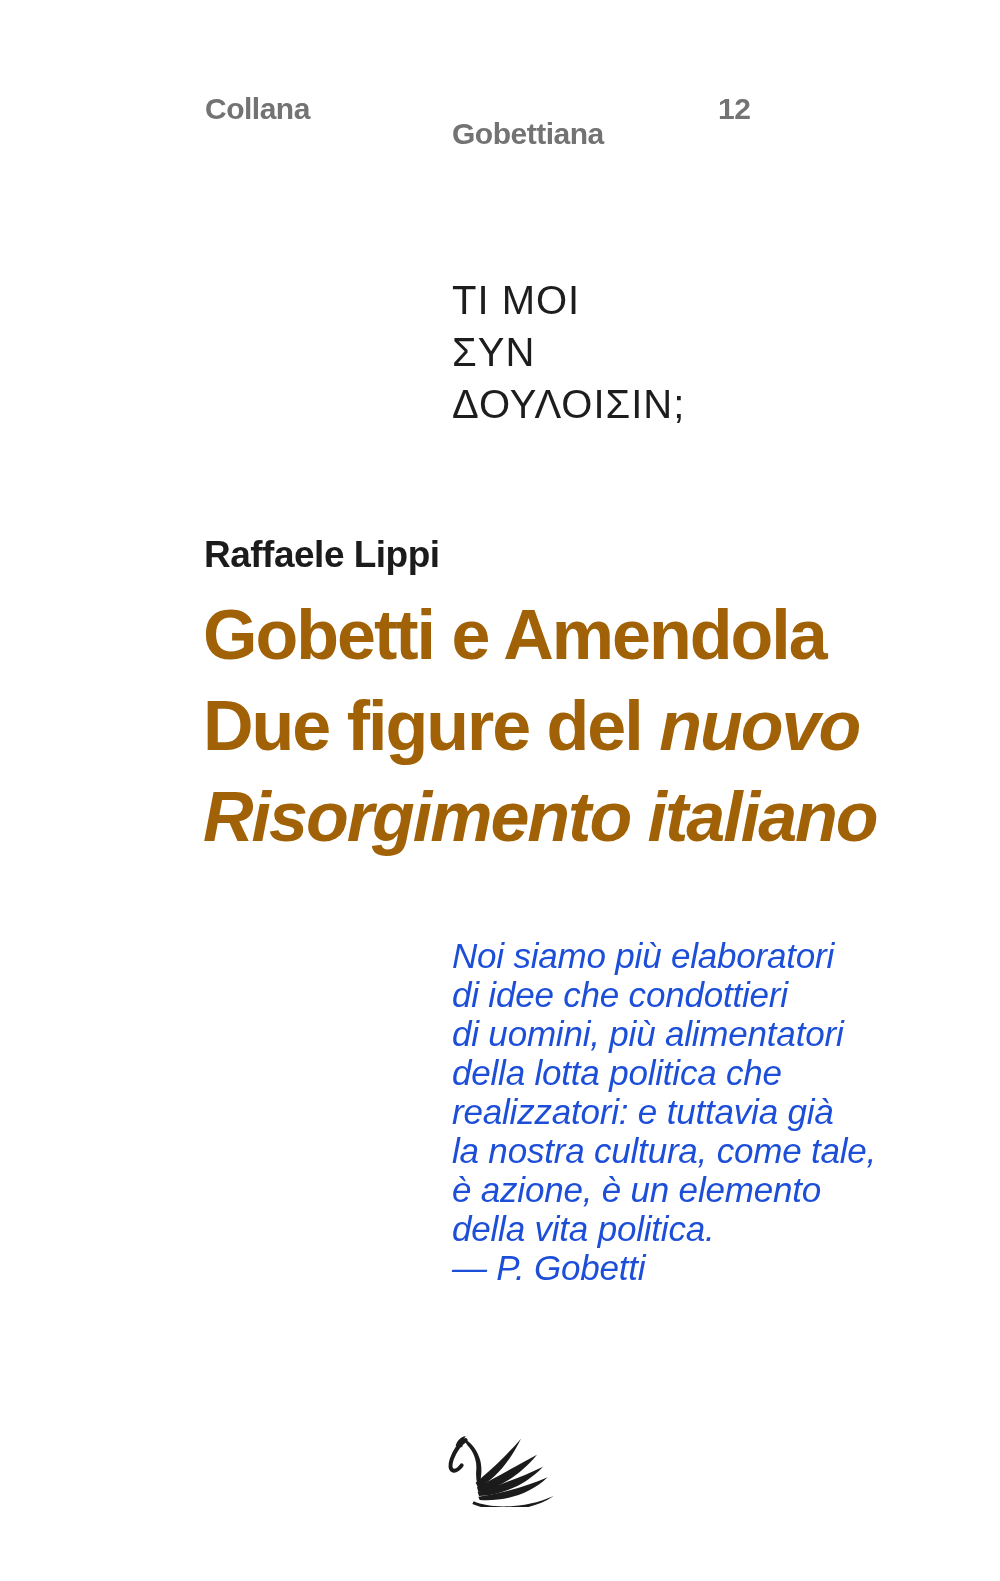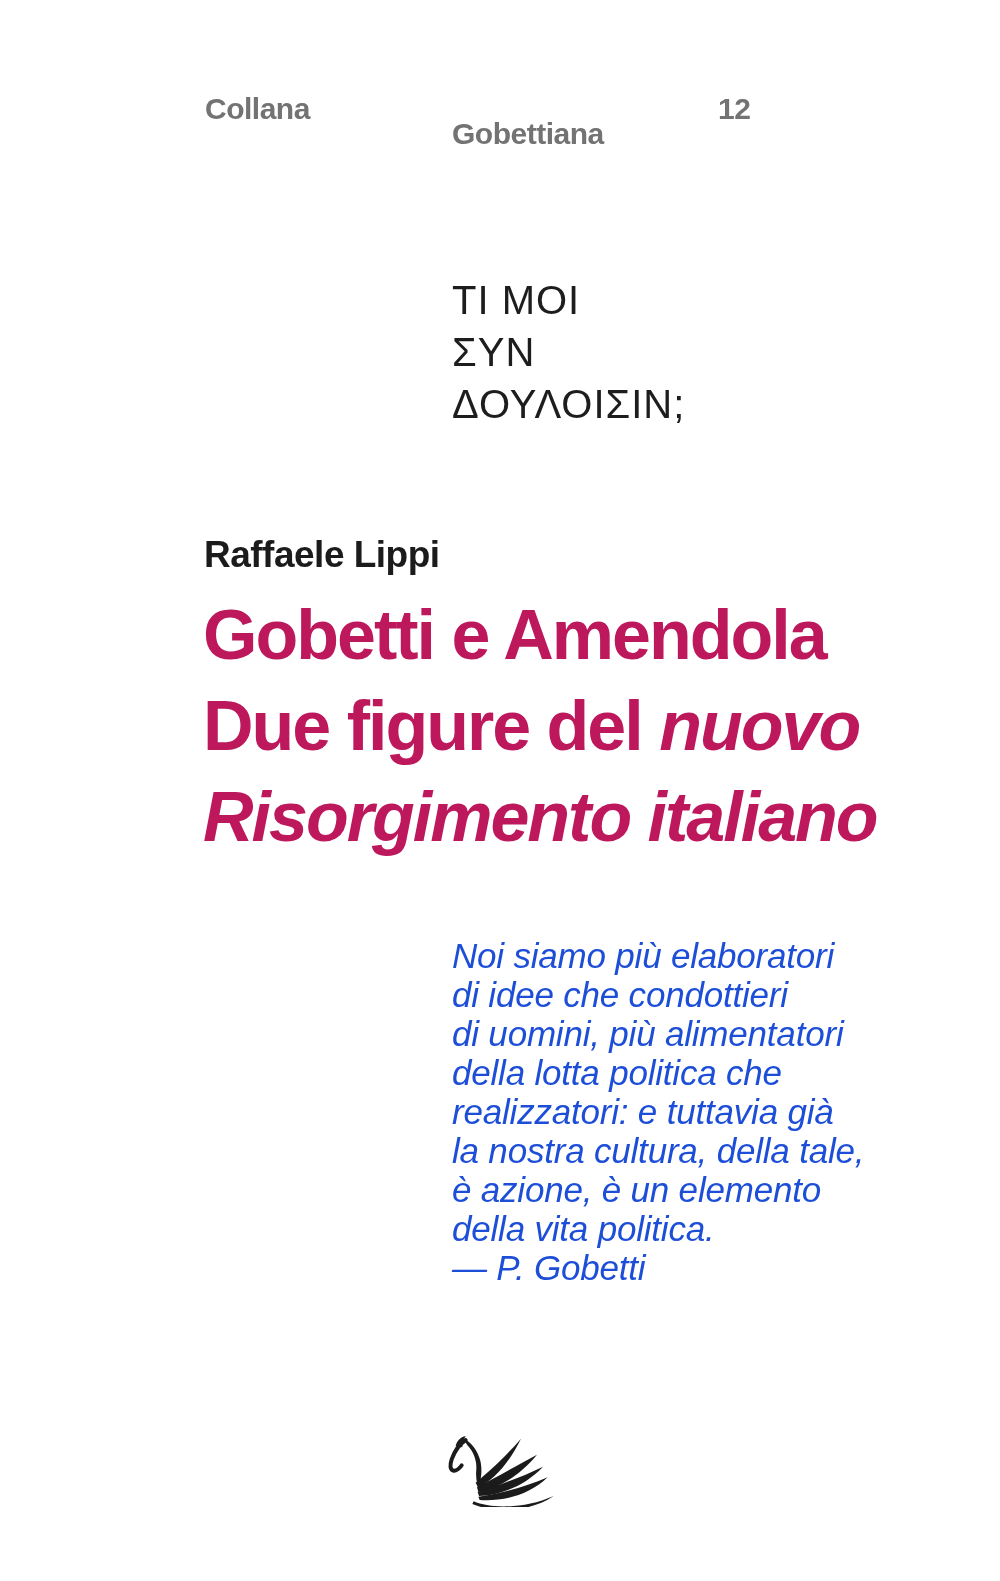--- a/index.html
+++ b/index.html
@@ -34,21 +34,21 @@
   
   .author {
     position: absolute; top: 534px; left: 204px;
     font-size: 37px; font-weight: 700; letter-spacing: -0.5px;
   }
 
   
   .title {
     position: absolute; top: 590px; left: 203px;
     font-size: 70px; line-height: 91px; font-weight: 700;
-    letter-spacing: -2px; color: #be185d;
+    letter-spacing: -2px; color: #a16207;
   }
   .title .it { font-style: italic; }
 
   
   .quote {
     position: absolute; top: 936px; left: 452px;
     font-size: 35px; line-height: 39px;
     font-style: italic; font-weight: 400; color: #1d4ed8;
     letter-spacing: -0.2px;
   }
@@ -82,21 +82,21 @@
   <div class="author">Raffaele Lippi</div>
 
   <h1 class="title"><span>Gobetti e Amendola</span><br><span>Due figure del </span><span class="it">nuovo</span><br><span class="it">Risorgimento italiano</span></h1>
 
   <div class="quote">
     <div>Noi siamo più elaboratori</div>
     <div>di idee che condottieri</div>
     <div>di uomini, più alimentatori</div>
     <div>della lotta politica che</div>
     <div>realizzatori: e tuttavia già</div>
-    <div>la nostra cultura, della tale,</div>
+    <div>la nostra cultura, come tale,</div>
     <div>è azione, è un elemento</div>
     <div>della vita politica.</div>
     <span class="attribution">— P. Gobetti</span>
   </div>
 
   <svg class="logo" viewBox="0 0 330 220" aria-hidden="true">
 
     <path class="stroke" d="M56,20 C38,32 22,56 14,78 C8,96 9,110 20,112 C30,113 38,104 44,96"></path>
 
     <path class="fill" d="M26,38 C30,22 40,12 56,8 C48,20 46,32 46,42 Z"></path>

